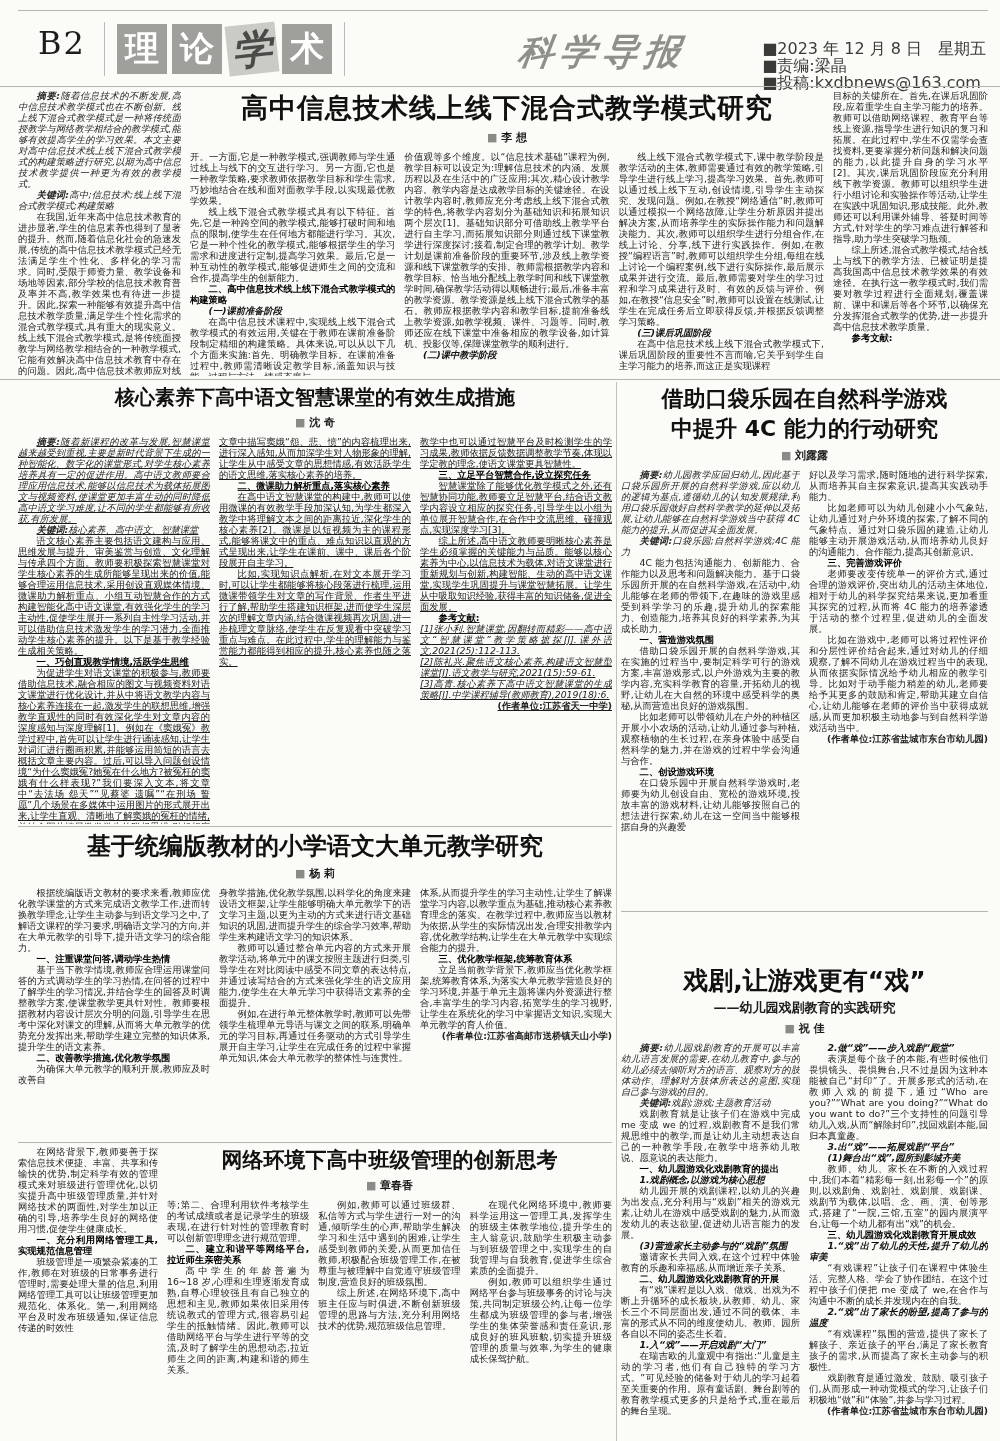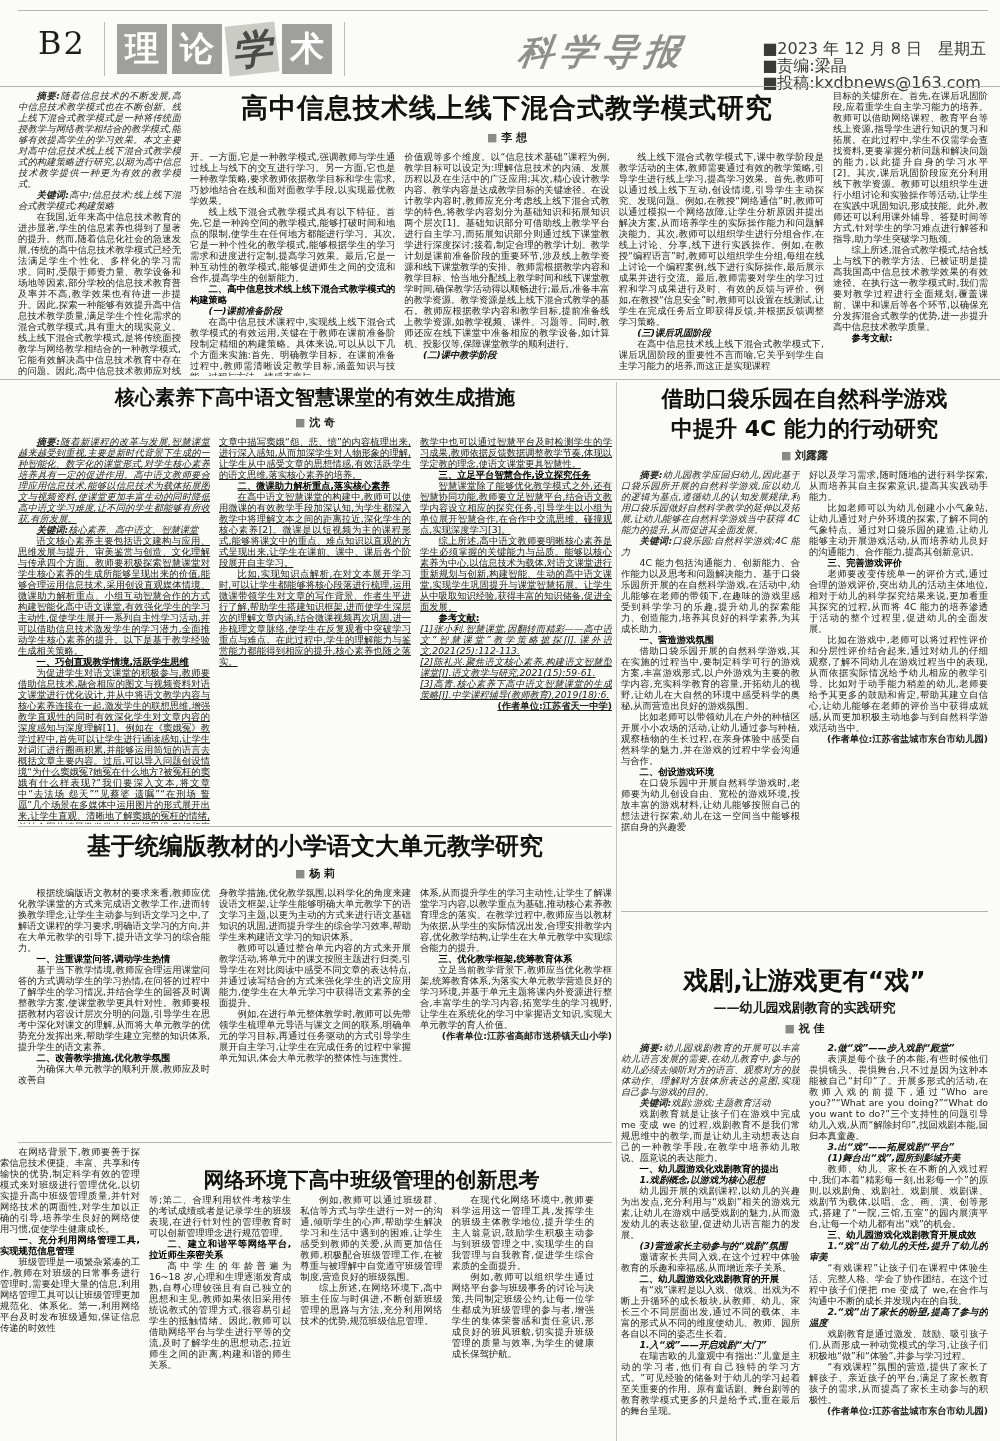--- a/index.html
+++ b/index.html
@@ -184,28 +184,29 @@
           <p class="t-h">三、优化教学框架,统筹教育体系</p>
           <p class="t-p">立足当前教学背景下,教师应当优化教学框架,统筹教育体系,为落实大单元教学营造良好的学习环境,并基于单元主题将课内外资源进行整合,丰富学生的学习内容,拓宽学生的学习视野,让学生在系统化的学习中掌握语文知识,实现大单元教学的育人价值。</p>
           <p class="t-aff">(作者单位:江苏省高邮市送桥镇天山小学)</p>
         </div>
     </div>
   </div>
 
   <div class="hr" style="left:18px;width:594px;top:1142px;"></div>
   <div class="hr" style="left:621px;width:367px;top:911px;"></div>
 
-  <div class="art" style="top:1146px;left:0;width:594px;height:292px;display:flex;gap:9px;">
+  <div class="art" style="top:1146px;left:18px;width:594px;height:292px;display:flex;gap:9px;">
     <div class="col fixed" style="width:140px;height:292px;">
         <p class="t-p">在网络背景下,教师要善于探索信息技术便捷、丰富、共享和传输快的优势,制定科学有效的管理模式来对班级进行管理优化,以切实提升高中班级管理质量,并针对网络技术的两面性,对学生加以正确的引导,培养学生良好的网络使用习惯,促使学生健康成长。</p>
         <p class="t-h">一、充分利用网络管理工具,实现规范信息管理</p>
         <p class="t-p">班级管理是一项繁杂紧凑的工作,教师在对班级的日常事务进行管理时,需要处理大量的信息,利用网络管理工具可以让班级管理更加规范化、体系化。第一,利用网络平台及时发布班级通知,保证信息传递的时效性</p>
       </div>
-    <div style="flex:1 1 auto;display:flex;flex-direction:column;margin-top:20px;">
+    <div style="flex:1 1 auto;display:flex;flex-direction:column;">
       <div class="a-title" style="font-size:21px;">网络环境下高中班级管理的创新思考</div>
+      <div class="a-by">■ 章春香</div>
       <div class="cols" style="flex:1;">
         <div class="col">
             <p class="t-pc">等;第二、合理利用软件考核学生的考试成绩或者是记录学生的班级表现,在进行针对性的管理教育时可以创新管理理念进行规范管理。</p>
             <p class="t-h">二、建立和谐平等网络平台,拉近师生亲密关系</p>
             <p class="t-p">高中学生的年龄普遍为 16~18 岁,心理和生理逐渐发育成熟,自尊心理较强且有自己独立的思想和主见,教师如果依旧采用传统说教式的管理方式,很容易引起学生的抵触情绪。因此,教师可以借助网络平台与学生进行平等的交流,及时了解学生的思想动态,拉近师生之间的距离,构建和谐的师生关系。</p>
           </div>
         <div class="col">
             <p class="t-p">例如,教师可以通过班级群、私信等方式与学生进行一对一的沟通,倾听学生的心声,帮助学生解决学习和生活中遇到的困难,让学生感受到教师的关爱,从而更加信任教师,积极配合班级管理工作,在被尊重与被理解中自觉遵守班级管理制度,营造良好的班级氛围。</p>
             <p class="t-p">综上所述,在网络环境下,高中班主任应与时俱进,不断创新班级管理的思路与方法,充分利用网络技术的优势,规范班级信息管理。</p>
           </div>
@@ -239,20 +240,20 @@
       <div class="col">
           <p class="t-h2">2.做“戏”——步入戏剧“殿堂”</p>
           <p class="t-p">表演是每个孩子的本能,有些时候他们畏惧镜头、畏惧舞台,只不过是因为这种本能被自己“封印”了。开展多形式的活动,在教师入戏的前提下,通过“Who are you?”“What are you doing?”“What do you want to do?”三个支持性的问题引导幼儿入戏,从而“解除封印”,找回戏剧本能,回归本真童趣。</p>
           <p class="t-h2">3.出“戏”——拓展戏剧“平台”</p>
           <p class="t-h2">(1)舞台出“戏”,园所到影城齐美</p>
           <p class="t-p">教师、幼儿、家长在不断的入戏过程中,我们本着“精彩每一刻,出彩每一个”的原则,以戏剧角、戏剧社、戏剧展、戏剧课、戏剧节为载体,以唱、念、画、演、创等形式,搭建了“一院,三馆,五室”的园内展演平台,让每一个幼儿都有出“戏”的机会。</p>
           <p class="t-h">三、幼儿园游戏化戏剧教育开展成效</p>
           <p class="t-h2">1.“戏”出了幼儿的天性,提升了幼儿的审美</p>
           <p class="t-p">“有戏课程”让孩子们在课程中体验生活、完整人格、学会了协作团结。在这个过程中孩子们便把 me 变成了 we,在合作与沟通中不断的成长并发现内在的自我。</p>
           <p class="t-h2">2.“戏”出了家长的盼望,提高了参与的温度</p>
+          <p class="t-p">“有戏课程”氛围的营造,提供了家长了解孩子、亲近孩子的平台,满足了家长教育孩子的需求,从而提高了家长主动参与的积极性。</p>
           <p class="t-p">戏剧教育是通过激发、鼓励、吸引孩子们,从而形成一种动觉模式的学习,让孩子们积极地“做”和“体验”,并参与学习过程。</p>
-          <p class="t-p">“有戏课程”氛围的营造,提供了家长了解孩子、亲近孩子的平台,满足了家长教育孩子的需求,从而提高了家长主动参与的积极性。</p>
           <p class="t-aff">(作者单位:江苏省盐城市东台市幼儿园)</p>
         </div>
     </div>
   </div>
 
 </div>
 
 </body></html>

